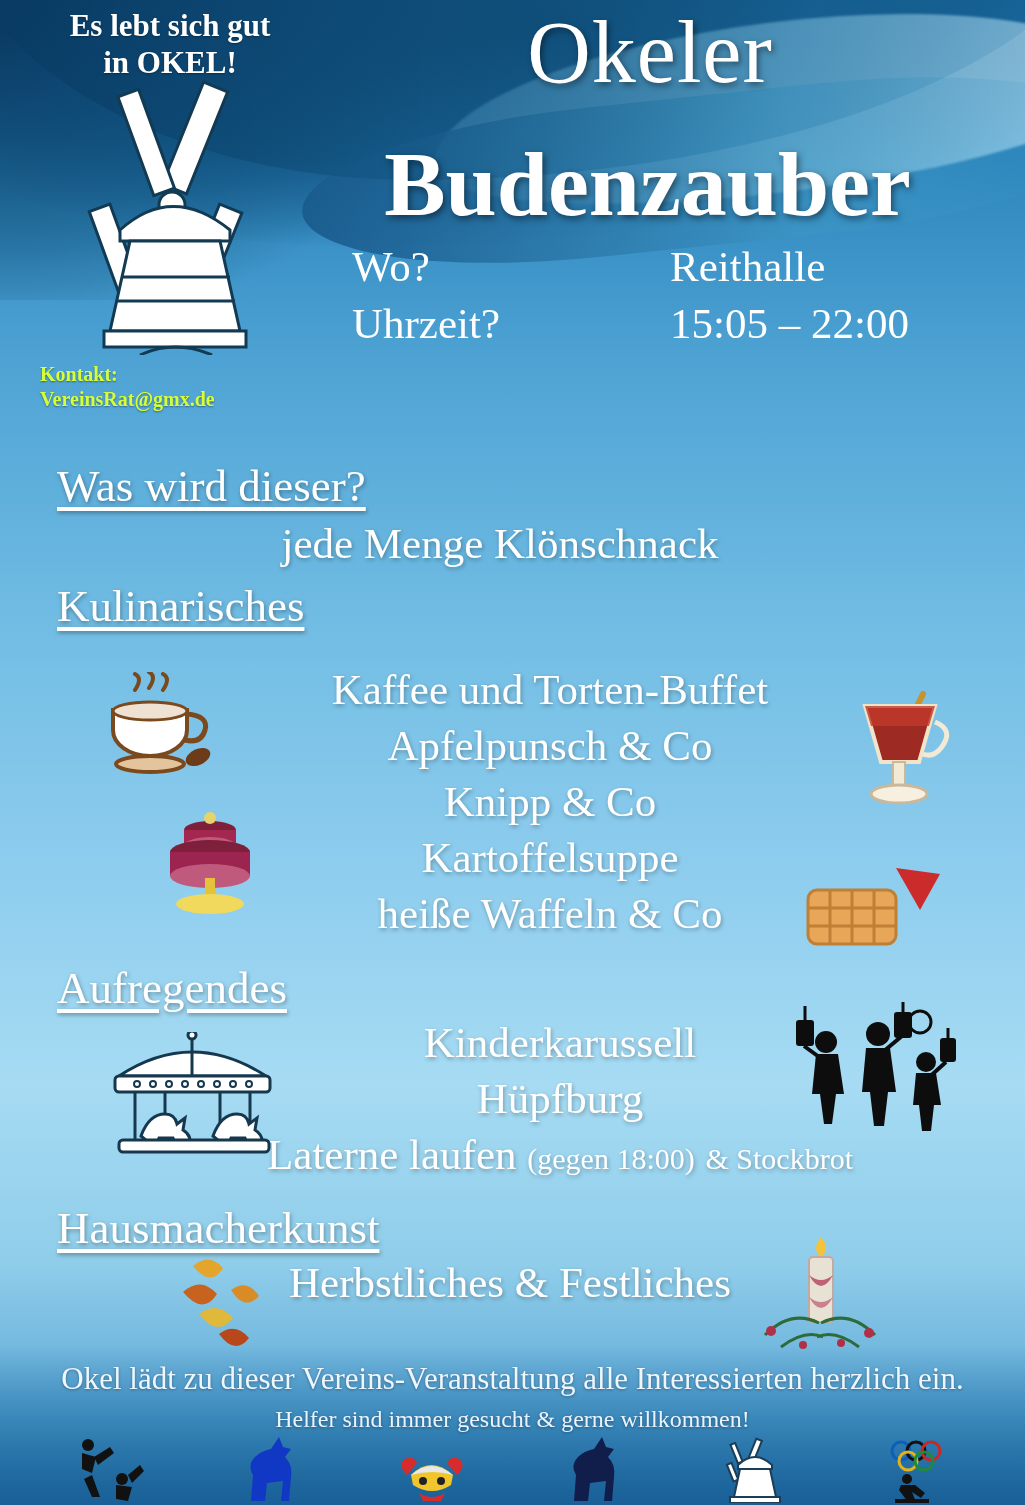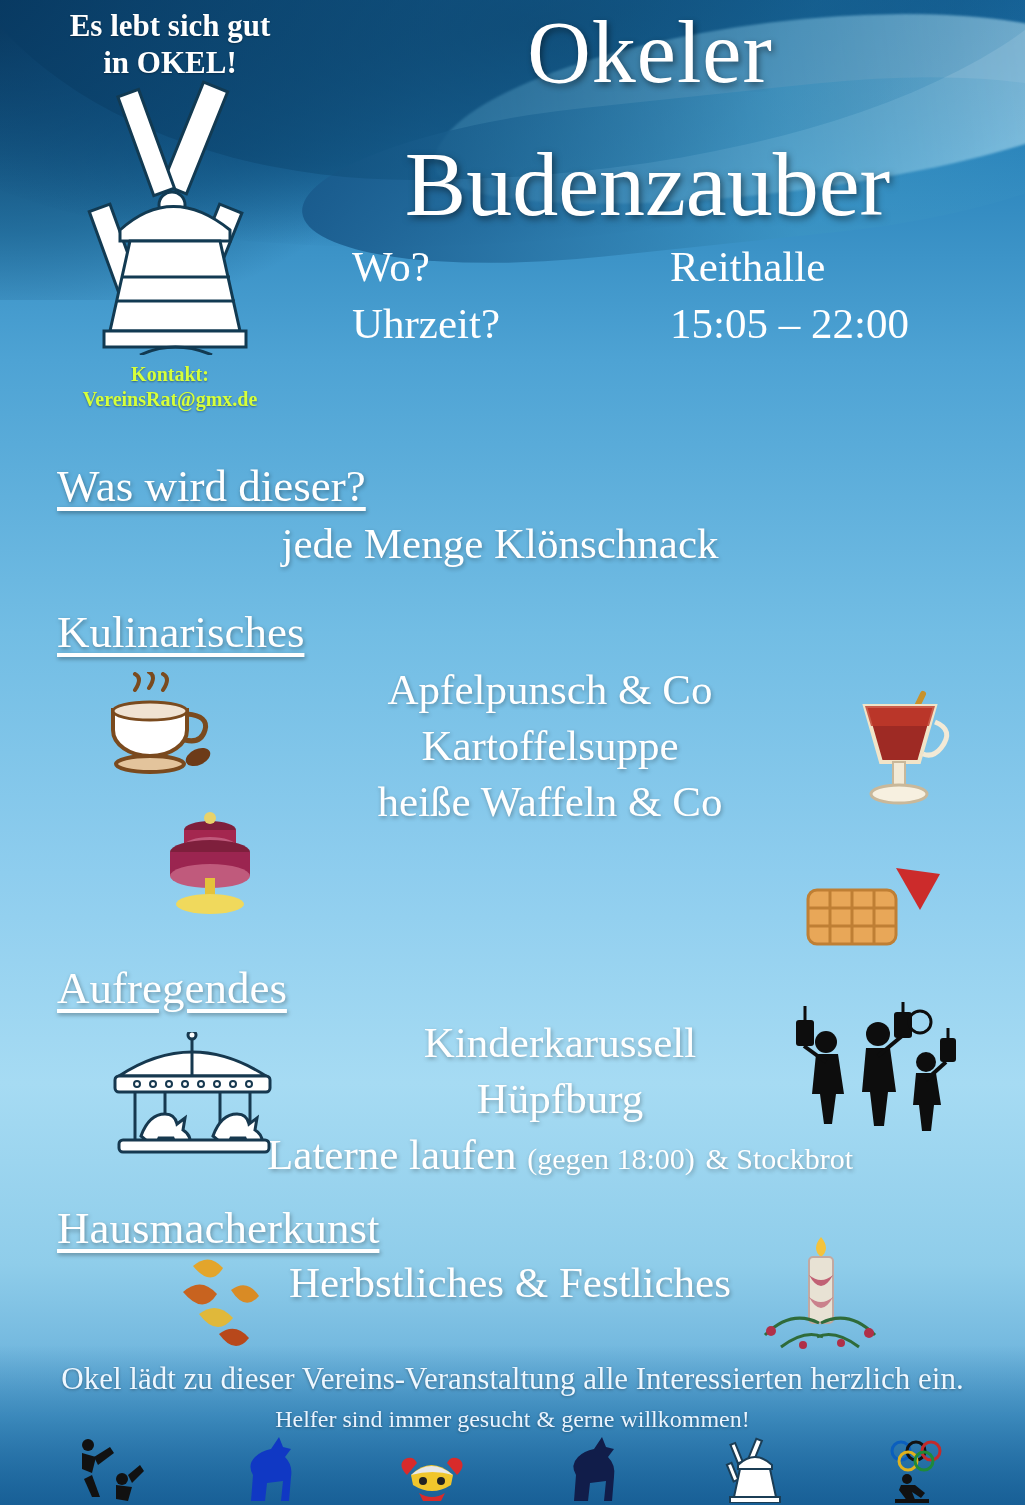--- a/index.html
+++ b/index.html
@@ -84,21 +84,20 @@
   }
   .mill {
     position: absolute;
     top: 55px; left: 60px;
     width: 235px; height: 300px;
   }
   .kontakt {
     position: absolute;
     top: 362px; left: 40px;
     width: 260px;
-    text-align: center;
     font-size: 20px;
     line-height: 1.25;
     font-weight: 700;
     color: #d6ff3a;
     text-shadow: 0 1px 2px rgba(0,0,0,.4);
   }
   .title1 {
     position: absolute;
     top: 8px; left: 300px;
     width: 700px;
@@ -108,21 +107,21 @@
     letter-spacing: 1px;
     text-shadow: 2px 3px 6px rgba(0,0,0,.45);
   }
   .title2 {
     position: absolute;
     top: 138px; left: 280px;
     width: 735px;
     text-align: center;
     font-size: 92px;
     line-height: 1.02;
-    font-weight: 400;
+    font-weight: 700;
     text-shadow: 2px 3px 7px rgba(0,0,0,.5);
   }
 
   .facts {
     position: absolute;
     top: 238px; left: 352px;
     width: 620px;
     font-size: 43px;
     line-height: 1.33;
   }
@@ -131,21 +130,21 @@
   .facts .a { flex: 1; }
 
   .sectionhead {
     position: absolute;
     font-size: 45px;
     text-decoration: underline;
     text-underline-offset: 6px;
     text-shadow: 1px 2px 4px rgba(0,0,0,.35);
   }
   .h-was { top: 460px; left: 57px; }
-  .h-kul { top: 606px; left: 57px; }
+  .h-kul { top: 580px; left: 57px; }
   .h-auf { top: 962px; left: 57px; }
   .h-haus { top: 1202px; left: 57px; }
 
   .line {
     position: absolute;
     text-align: center;
     font-size: 43px;
     line-height: 1.28;
     text-shadow: 1px 2px 4px rgba(0,0,0,.3);
   }
@@ -275,21 +274,23 @@
     </div>
   </div>
 
   <div class="sectionhead h-was">Was wird dieser?</div>
   <div class="line was-items">
     <div>jede Menge Klönschnack</div>
   </div>
 
   <div class="sectionhead h-kul">Kulinarisches</div>
   <div class="kul-items">
+    <div>Kaffee und Torten-Buffet</div>
     <div>Apfelpunsch &amp; Co</div>
+    <div>Knipp &amp; Co</div>
     <div>Kartoffelsuppe</div>
     <div>heiße Waffeln &amp; Co</div>
   </div>
 
   <div class="sectionhead h-auf">Aufregendes</div>
   <div class="auf-items">
     <div>Kinderkarussell</div>
     <div>Hüpfburg</div>
     <div>
       <span>Laterne laufen</span>

